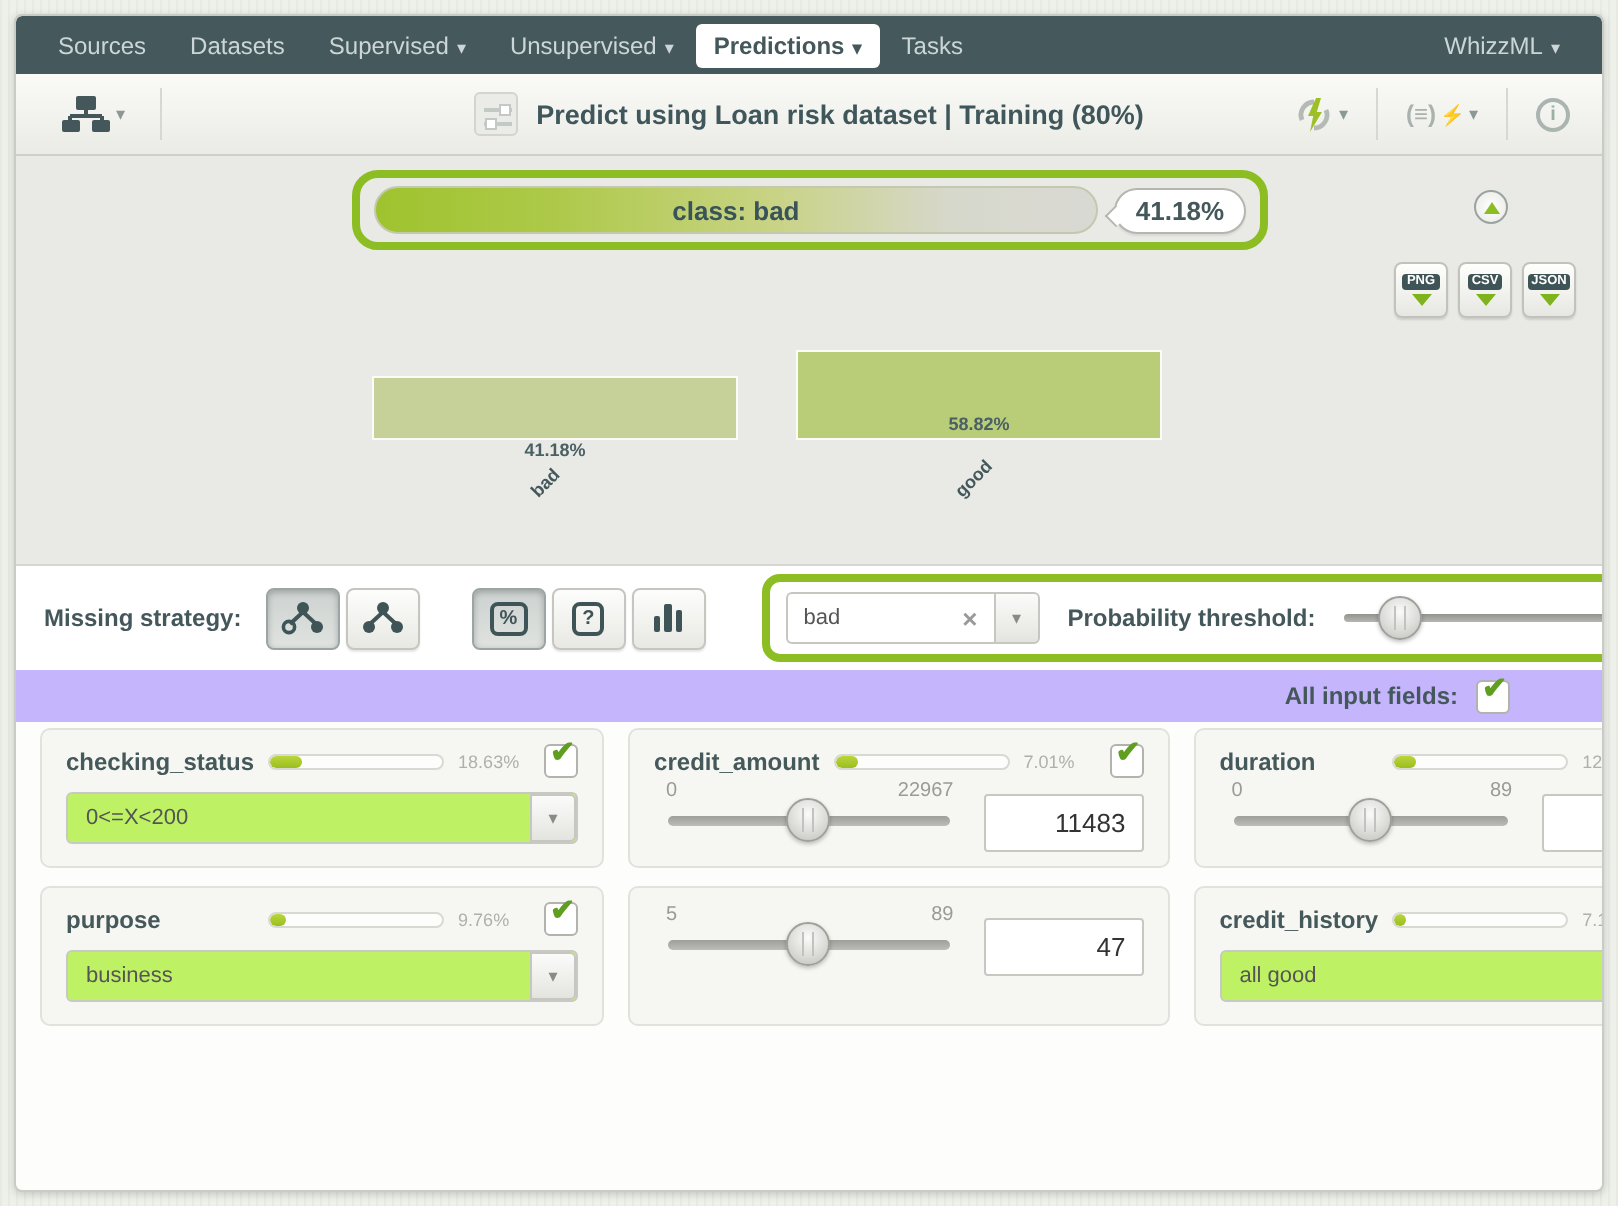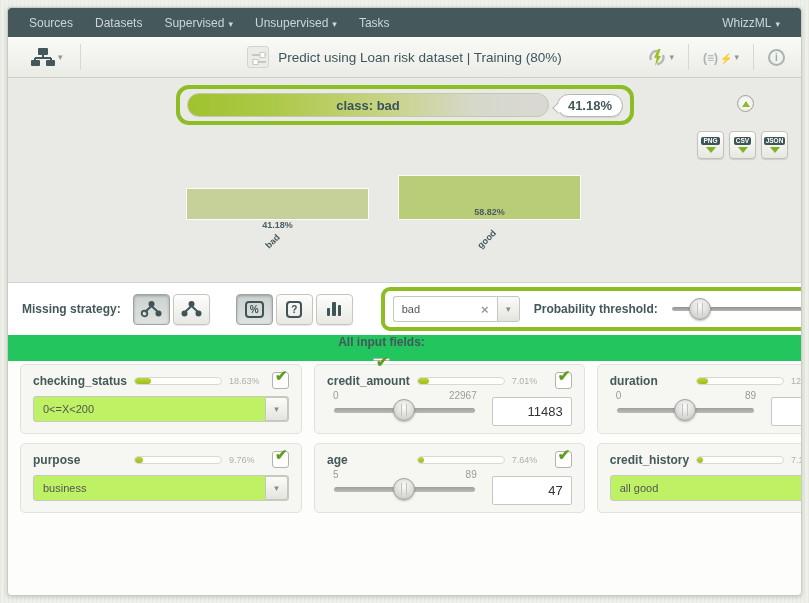--- a/index.html
+++ b/index.html
@@ -25,21 +25,21 @@
   .nav-spacer { flex:1; }
 
   
   .header { height:41px; background:linear-gradient(#fafaf7,#ebebe6);
     border-bottom:1px solid #cfcfc9; position:relative; display:flex; align-items:center; }
   .hdr-left { display:flex; align-items:center; margin-left:18px; gap:3px; }
   .hdr-divider { width:1px; height:26px; background:#d8d8d2; margin:0 10px; }
   .caret-glyph { color:#8c9896; font-size:9px; }
   .title-wrap { position:absolute; left:0; right:0; display:flex; justify-content:center; align-items:center; gap:9px; pointer-events:none; }
   .sliders-icon { width:22px; height:22px; background:#ebebe7; border:1px solid #d4d4cf; border-radius:3px; }
-  .title { font-size:13.5px; font-weight:normal; color:#3f565b; }
+  .title { font-size:13.5px; font-weight:bold; color:#3f565b; }
   .hdr-right { position:absolute; right:12px; display:flex; align-items:center; }
   .hdr-btn { display:flex; align-items:center; gap:2px; padding:2px 4px; cursor:pointer; }
   .glyph-eq::before { content:"(≡)"; color:#a9b2ae; font-size:12px; font-weight:bold; }
   .glyph-bolt::before { content:"⚡"; color:#9cc025; font-size:10px; }
   .info-circle { width:17px; height:17px; border:2px solid #aab4b0; border-radius:50%;
     color:#9ab0a6; font-size:10px; font-weight:bold; text-align:center; line-height:13px; }
   .info-circle::before { content:"i"; }
 
   
   .stage { position:relative; height:205px; background:#e9e9e5; border-bottom:1px solid #d6d6d0; }
@@ -98,21 +98,21 @@
   .thr-slider { position:relative; width:142px; height:22px; }
   .thr-track { position:absolute; left:0; right:0; top:9px; height:4px; border-radius:2px;
     background:linear-gradient(#93938f,#b5b5b1); }
   .round-handle { position:absolute; top:0; width:22px; height:22px; margin-left:-11px; border-radius:50%;
     background:radial-gradient(circle at 50% 35%,#fbfbfa,#dcdcd9 55%,#bfbfbc); border:1px solid #9f9f9c;
     box-shadow:0 1px 2px rgba(0,0,0,.25); cursor:pointer; }
   .round-handle::before { content:""; position:absolute; left:7px; top:4px; bottom:4px; width:1px; background:#c2c2bf; }
   .round-handle::after  { content:""; position:absolute; right:7px; top:4px; bottom:4px; width:1px; background:#c2c2bf; }
 
   
-  .all-fields { height:26px; background:#22c55e; display:flex; justify-content:space-between; align-items:center; gap:9px; padding-right:46px;flex-direction:column; }
+  .all-fields { height:26px; background:#c4b5fd; display:flex; justify-content:flex-end; align-items:center; gap:9px; padding-right:46px; }
   .af-label { font-size:12px; font-weight:bold; color:#44585c; }
   .checkbox { position:relative; width:17px; height:17px; background:#fff; border:1px solid #b3b3ae; border-radius:3px; cursor:pointer; }
   .checkbox::after { content:"✔"; position:absolute; left:2px; top:-6px; font-size:15px; font-weight:bold; color:#5f9e1f; }
 
   
   .fields { background:#fdfdfb; padding:3px 12px 8px; display:grid; grid-template-columns:1fr 1fr 1fr; gap:9px 12px; }
   .card { background:#f6f6f3; border:1px solid #e2e2dc; border-radius:5px; padding:7px 12px 8px; height:70px; }
   .card-hd { display:flex; align-items:center; gap:7px; }
   .f-name { font-size:12px; font-weight:bold; color:#45585a; flex:1; }
   .imp-track { width:88px; height:8px; background:#fdfdfc; border:1px solid #d9d9d4; border-radius:4px; overflow:hidden; }
@@ -132,20 +132,21 @@
 </head>
 <body>
 
 <div class="panel">
 
   <div class="navbar">
     <span class="nav-item">Sources</span>
     <span class="nav-item">Datasets</span>
     <span class="nav-item"><span>Supervised</span><span class="caret-icon"></span></span>
     <span class="nav-item"><span>Unsupervised</span><span class="caret-icon"></span></span>
+    <span class="nav-item active"><span>Predictions</span><span class="caret-icon"></span></span>
     <span class="nav-item">Tasks</span>
     <span class="nav-spacer"></span>
     <span class="nav-item"><span>WhizzML</span><span class="caret-icon"></span></span>
   </div>
 
   <div class="header">
     <div class="hdr-left">
       <span class="hdr-btn">
         <svg width="26" height="21">
           <rect x="8" y="1" width="10" height="7" rx="1" fill="#44585c"></rect>
@@ -351,28 +352,20 @@
         <span class="imp-label">9.76%</span>
         <span class="checkbox"></span>
       </div>
       <div class="sel">
         <span class="sel-value">business</span>
         <span class="dd-btn"></span>
       </div>
     </div>
 
     <div class="card">
-      <div class="card-hd">
-        <span class="f-name">age</span>
-        <span class="imp-track">
-            <span class="imp-fill" style="display: block; width: 7.64%;"></span>
-          </span>
-        <span class="imp-label">7.64%</span>
-        <span class="checkbox"></span>
-      </div>
       <div class="slider-body">
         <span class="s-min">5</span>
         <span class="s-max">89</span>
         <div class="s-track">
           <div class="round-handle" style="left: 50%;"></div>
         </div>
         <input class="s-value" value="47" style="">
       </div>
     </div>
 

